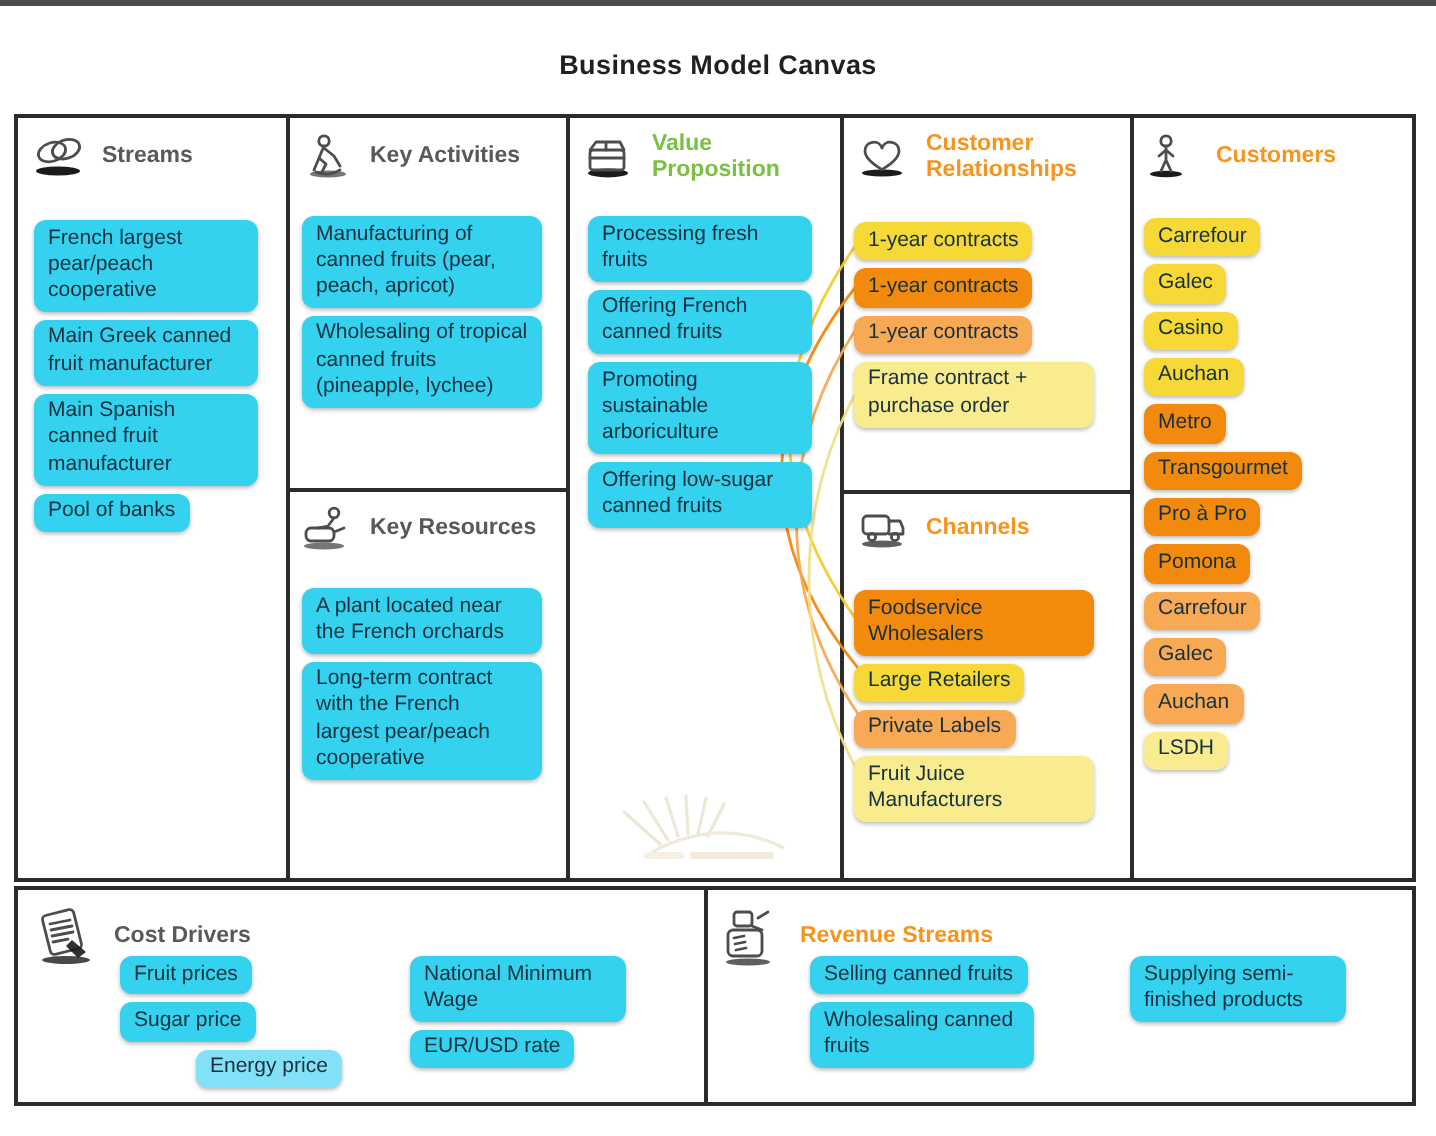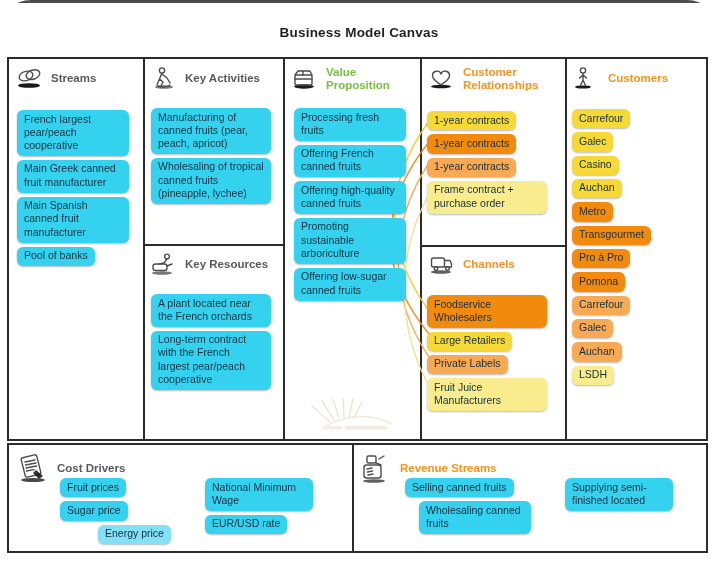--- a/index.html
+++ b/index.html
@@ -1,17 +1,17 @@
 <!DOCTYPE html>
 <html><head>
 <meta charset="utf-8">
 <style>
   html,body{margin:0;padding:0;background:#ffffff;}
   body{font-family:"Liberation Sans","DejaVu Sans",sans-serif;}
-  .sheet{position:relative;width:718px;height:568px;background:#ffffff;overflow:hidden;border-radius:31px;}
+  .sheet{position:relative;width:718px;height:568px;background:#ffffff;overflow:hidden;}
   .topbar{position:absolute;left:0;top:0;width:718px;height:3px;background:#4d4d4d;}
   .title{position:absolute;left:0;top:25px;width:718px;text-align:center;font-size:13.5px;font-weight:bold;color:#231f20;letter-spacing:.2px;}
   .grid{position:absolute;border:2px solid #2b2b2b;box-sizing:border-box;background:transparent;}
   .grid-top{left:7px;top:57px;width:701px;height:384px;}
   .grid-bottom{left:7px;top:443px;width:701px;height:110px;}
   .vline{position:absolute;width:1.5px;background:#2b2b2b;}
   .hline{position:absolute;height:1.5px;background:#2b2b2b;}
   .cell{position:absolute;box-sizing:border-box;}
   .cell-header{display:flex;align-items:center;gap:7px;padding:7px 4px 0 7px;}
   .cell-header .hlabel{font-size:11.5px;font-weight:bold;line-height:1.1;}
@@ -120,21 +120,20 @@
       <svg class="icon" viewBox="0 0 28 24">
         <ellipse class="sketch-shadow" cx="13" cy="19.5" rx="10" ry="2.2"></ellipse>
         <rect class="sketch" x="4" y="8" width="17" height="10" rx="1.5"></rect>
         <path class="sketch" d="M4 8 L7 4 L19 4 L21 8 M12 4 L12 8 M4 12 L21 12"></path>
       </svg>
       <span class="hlabel" style="color: rgb(122, 193, 67);">Value Proposition</span>
     </div>
     <div class="notes wrap110" style="left:10px;top:49px;">
         <div class="note" style="background: rgb(53, 210, 240);">Processing fresh fruits</div>
         <div class="note" style="background: rgb(53, 210, 240);">Offering French canned fruits</div>
-        <div class="note" style="background: rgb(53, 210, 240);">Offering high-quality canned fruits</div>
         <div class="note" style="background: rgb(53, 210, 240);">Promoting sustainable arboriculture</div>
         <div class="note" style="background: rgb(53, 210, 240);">Offering low-sugar canned fruits</div>
       </div>
   </div>
 
   <div class="cell" style="left:421px;top:59px;width:144px;height:184px;">
     <div class="cell-header">
       <svg class="icon" viewBox="0 0 28 24">
         <ellipse class="sketch-shadow" cx="13" cy="19.5" rx="10" ry="1.8"></ellipse>
         <path class="sketch" d="M13 7 C11.5 2.5 4.5 3.5 4.5 8.5 C4.5 13 11 16.5 13 17.8 C15 16.5 21.5 13 21.5 8.5 C21.5 3.5 14.5 2.5 13 7 Z"></path>
@@ -219,19 +218,19 @@
       <svg class="icon" style="width:34px;height:32px;" viewBox="0 0 34 32">
         <ellipse class="sketch-shadow" cx="15" cy="29" rx="11" ry="1.8" opacity="0.7"></ellipse>
         <rect class="sketch" x="5" y="13" width="17" height="13" rx="2.5"></rect>
         <rect class="sketch" x="8" y="4" width="9" height="7" rx="1.5"></rect>
         <path class="sketch" d="M17 11 L22 13 M8 17 L13 16 M8.5 20 L13.5 19 M9 23 L14 22 M20 7 L25 4"></path>
       </svg>
       <span class="hlabel" style="color: rgb(247, 148, 30);">Revenue Streams</span>
     </div>
     <div class="notes wrap110" style="left:53px;top:33px;">
         <div class="note" style="background: rgb(53, 210, 240);">Selling canned fruits</div>
-        <div class="note" style="background: rgb(53, 210, 240); margin-left: 14px;">Wholesaling canned fruits</div>
+        <div class="note" style="background: rgb(53, 210, 240);">Wholesaling canned fruits</div>
       </div>
     <div class="notes wrap105" style="left:213px;top:33px;">
-        <div class="note" style="background: rgb(53, 210, 240);">Supplying semi-finished located</div>
+        <div class="note" style="background: rgb(53, 210, 240);">Supplying semi-finished products</div>
       </div>
   </div>
 </div>
 
 </body></html>

